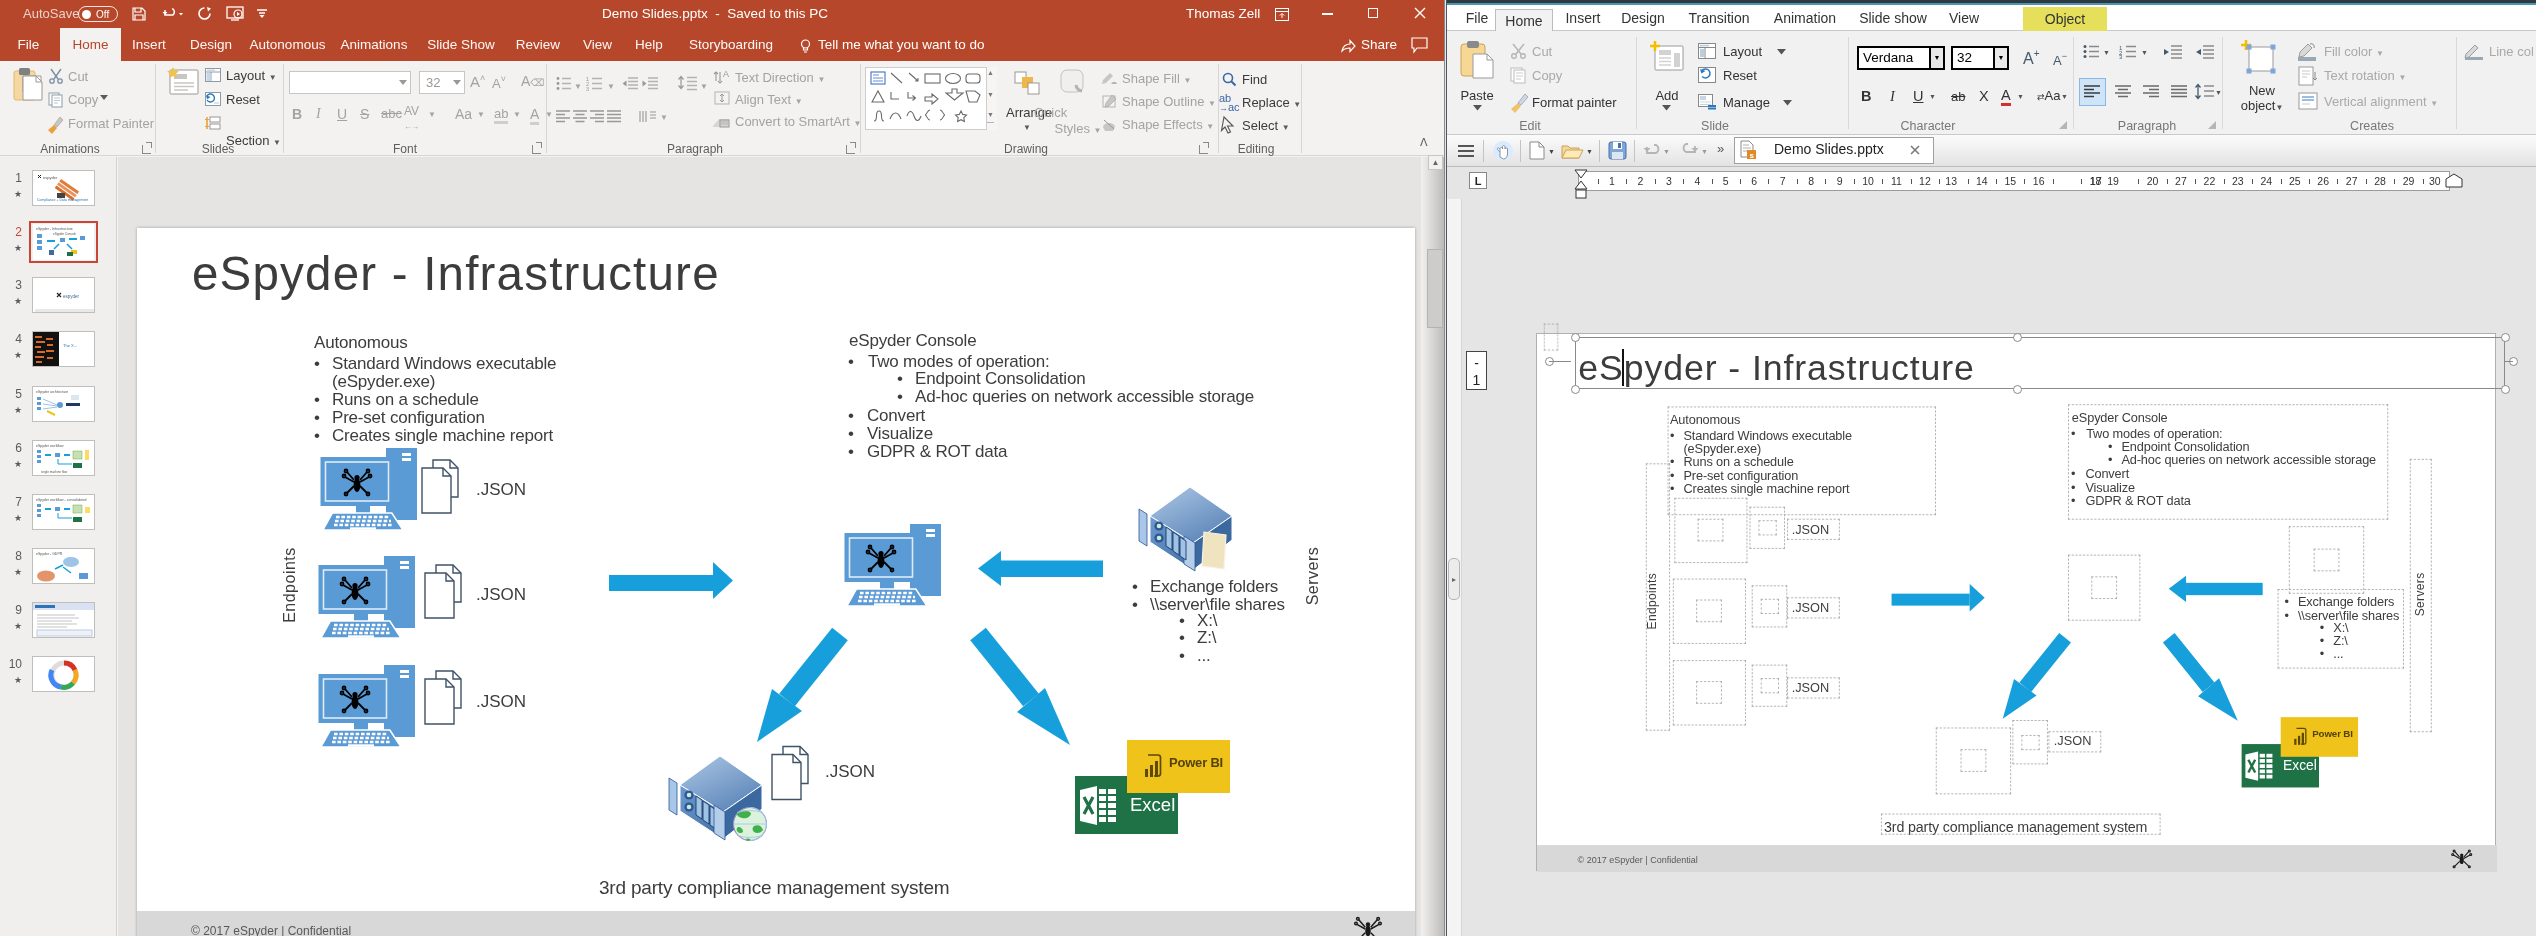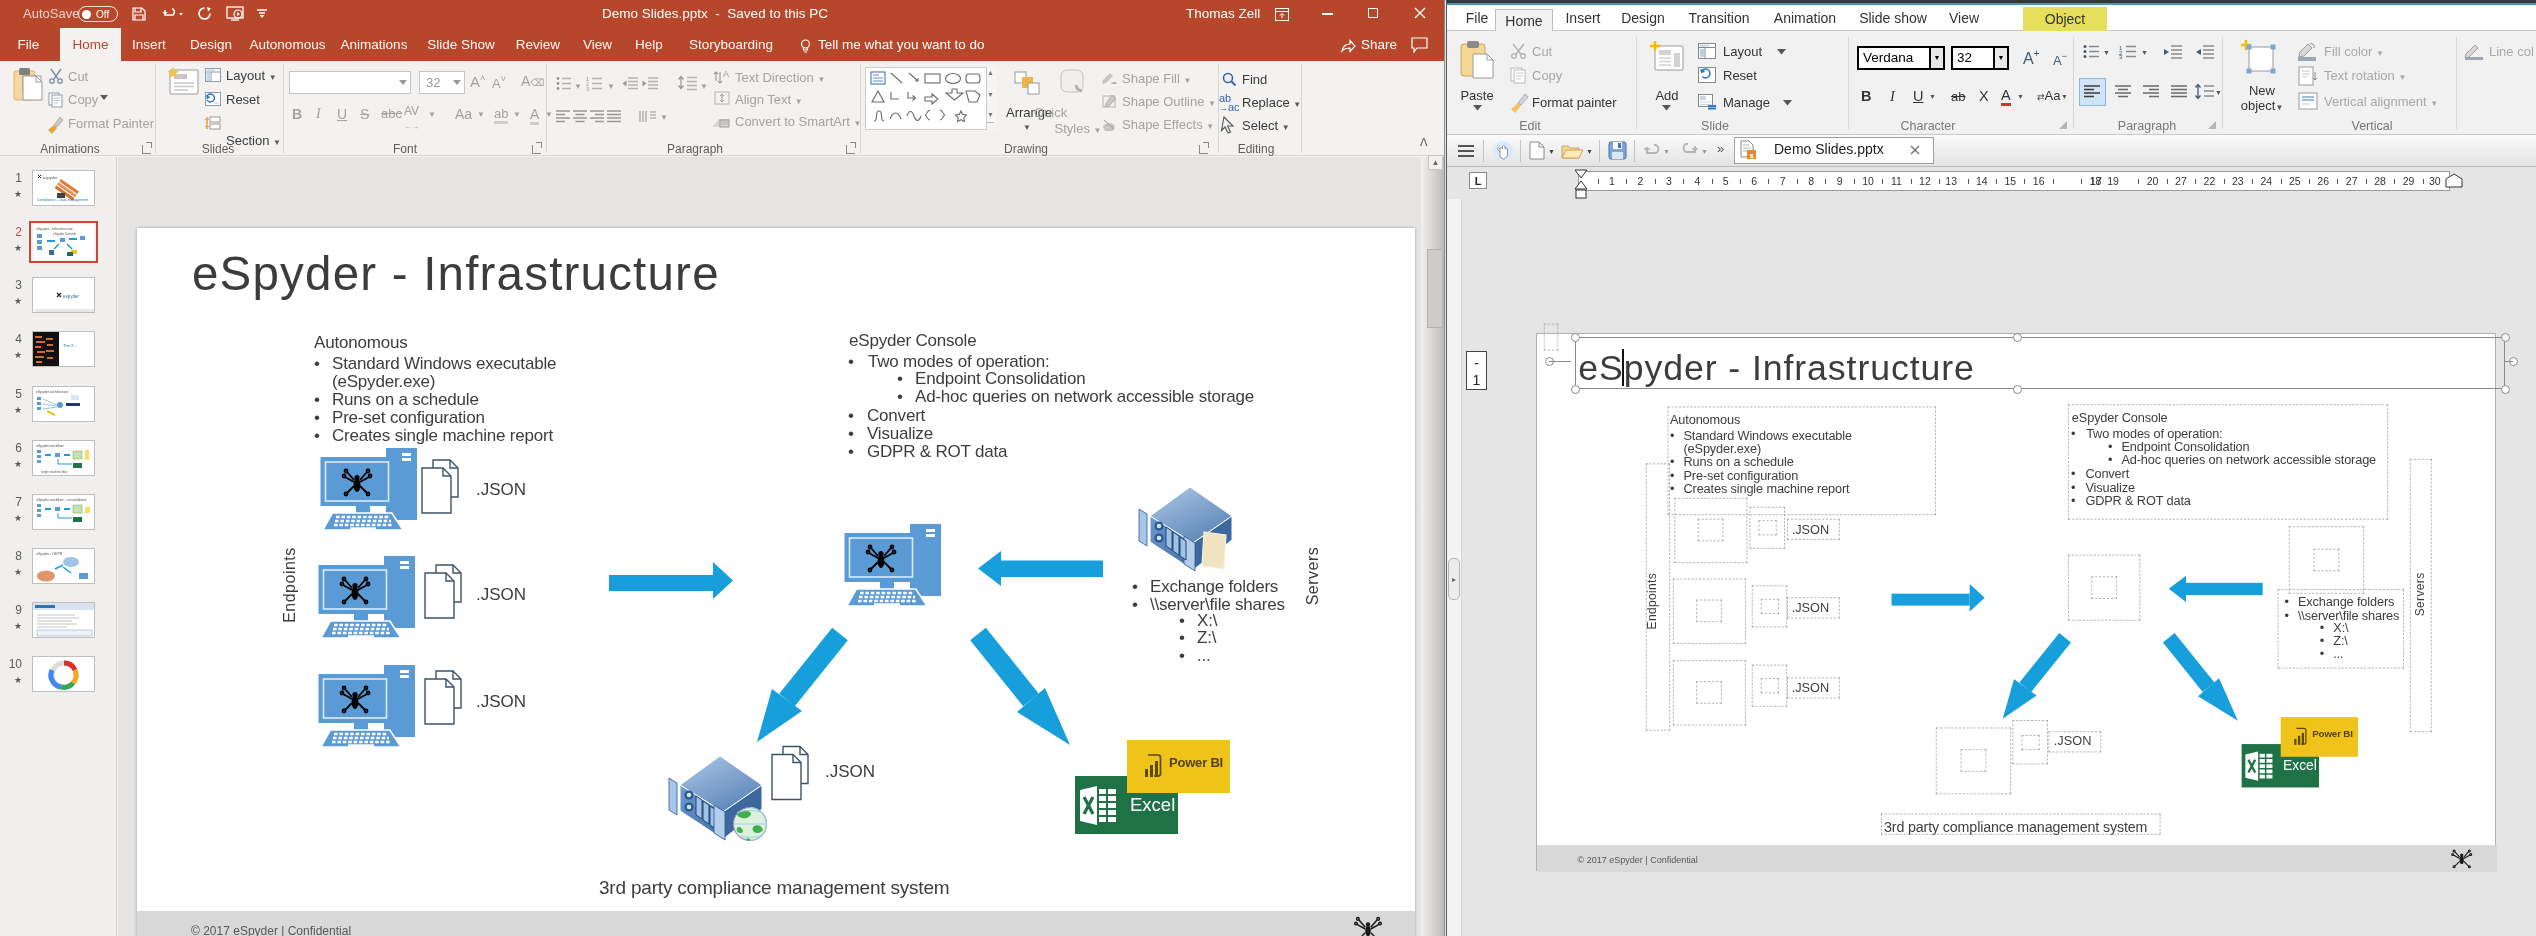--- a/index.html
+++ b/index.html
@@ -1059,21 +1059,21 @@
         <path d="M4,5 h8 M4,8 h8 M4,11 h5" stroke="#c8c8c8"></path>
         <path d="M17,6 v8 m-2,-2 l2,2 2,-2" fill="none" stroke="#8a8a8a"></path>
       </svg>
   <div class="stx sgry" style="left:877px;top:37px">Text rotation <span style="font-size:8px">▼</span></div>
   <svg class="ab" style="left:851px;top:61px" width="20" height="18" viewBox="0 0 20 18">
         <rect x="1" y="1" width="18" height="16" fill="#fff" stroke="#9a9a9a"></rect>
         <path d="M4,5 h12 M4,8 h12" stroke="#7da7d8" stroke-width="1.4"></path>
         <path d="M4,12 h8" stroke="#c8c8c8"></path>
       </svg>
   <div class="stx sgry" style="left:877px;top:63px">Vertical alignment <span style="font-size:8px">▼</span></div>
-  <div class="slabel" style="left:895px;width:60px">Vertical</div>
+  <div class="slabel" style="left:895px;width:60px">Creates</div>
 
   <svg class="ab" style="left:1017px;top:11px" width="22" height="19" viewBox="0 0 22 19">
         <path d="M2,12 l9,-9 3,3 -9,9 -4,1 z" fill="#d8d8d8" stroke="#8a8a8a" stroke-width=".8"></path>
         <rect x="1" y="15" width="18" height="3" fill="#9aa7b5"></rect>
       </svg>
   <div class="stx sgry" style="left:1042px;top:13px">Line col</div>
  </div>
  <div id="smtools">
   <svg class="ab" style="left:11px;top:9px" width="17" height="14" viewBox="0 0 17 14">
         <path d="M0,2 h16 M0,7 h16 M0,12 h16" stroke="#555" stroke-width="2"></path>

